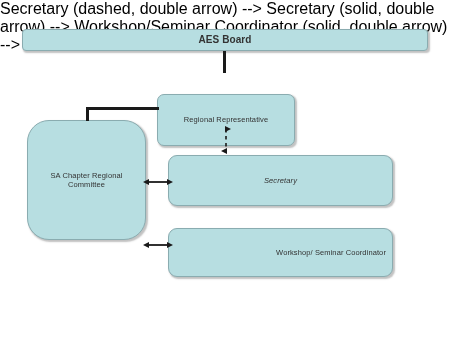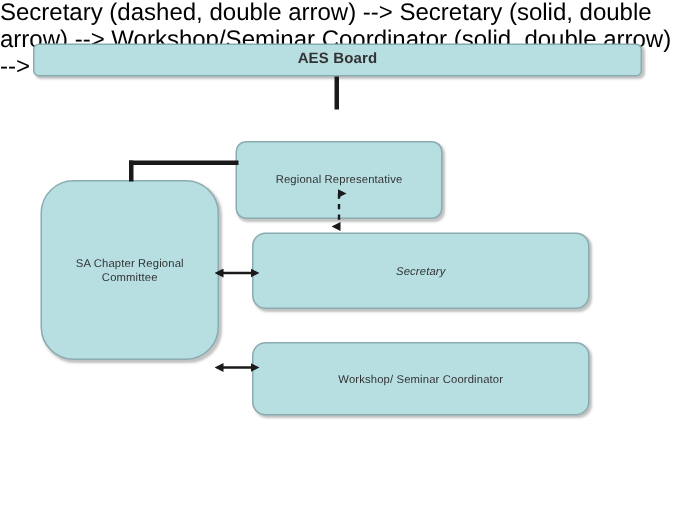--- a/index.html
+++ b/index.html
@@ -55,20 +55,21 @@
     border-radius: 22px;
   }
   #node-secretary {
     left: 168px; top: 155px; width: 225px; height: 51px;
     border-radius: 9px;
     font-style: italic;
   }
   #node-workshop {
     left: 168px; top: 228px; width: 225px; height: 49px;
     border-radius: 9px;
+    justify-content: flex-end;
   }
 
   
   .conn { position: absolute; }
 
   #conn-board-to-rep {
     left: 223px; top: 51px; width: 2.5px; height: 22px;
     background: #1a1a1a;
   }
   #conn-rep-to-sa-h {

